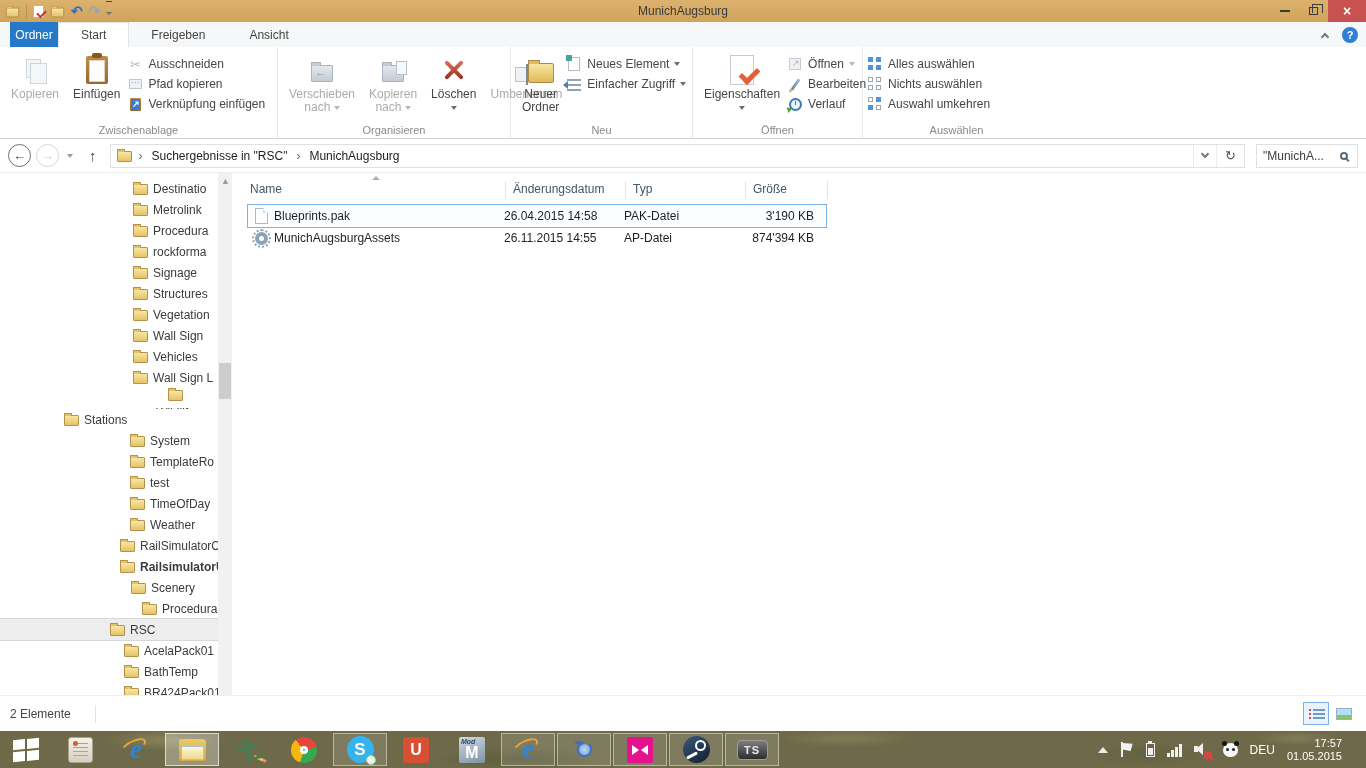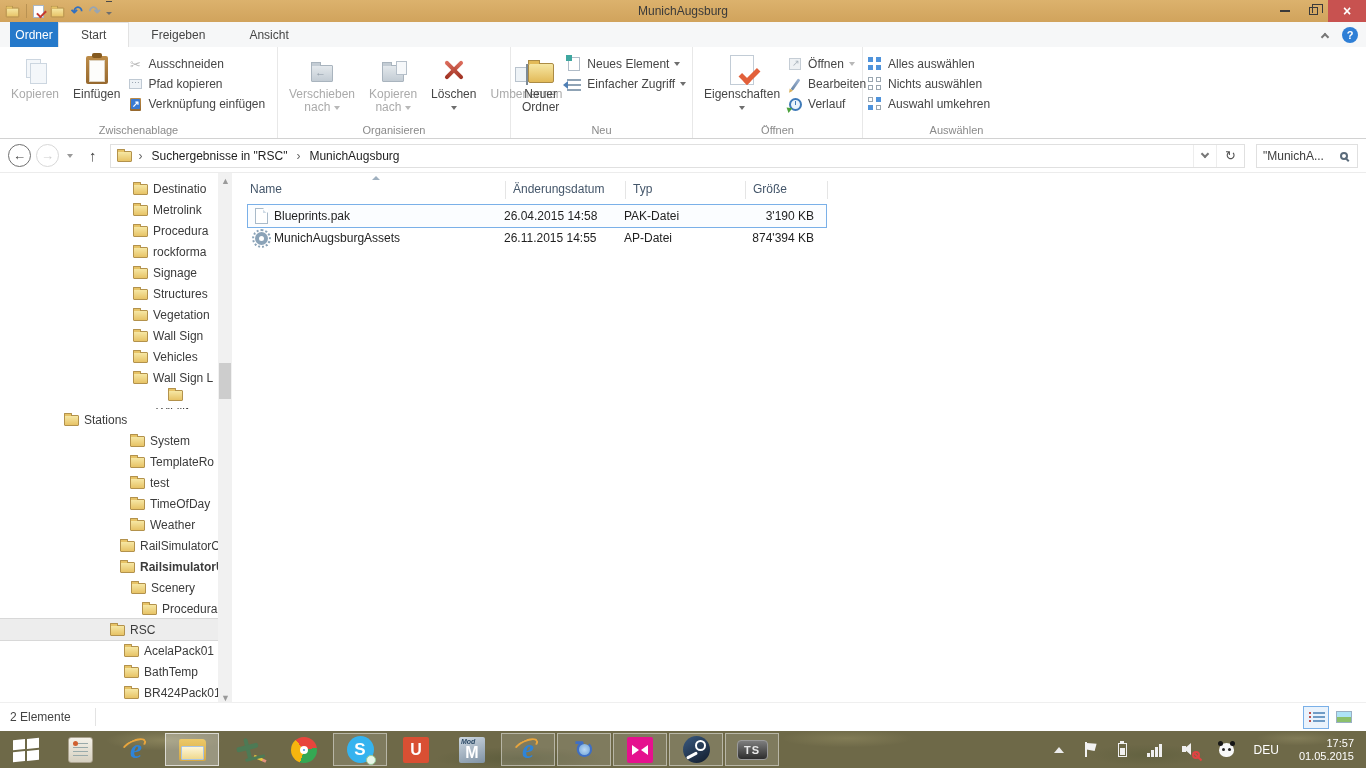--- a/index.html
+++ b/index.html
@@ -140,21 +140,21 @@
   .fc-date { width:120px; } .fc-type { width:120px; }
   .fc-size { width:76px; text-align:right; padding-right:6px; }
   .doc { position:relative; width:13px; height:16px; background:#fff; border:1px solid #a9bac9; }
   .doc::before { content:""; position:absolute; top:-1px; right:-1px; border-style:solid; border-width:0 5px 5px 0; border-color:transparent #fff transparent transparent; }
   .doc::after { content:""; position:absolute; top:0; right:0; width:4px; height:4px; background:#cfdbe6; clip-path:polygon(0 0,100% 100%,0 100%); }
   .gear { position:relative; width:13px; height:13px; border-radius:50%; background:#8ba3b8; }
   .gear::before { content:""; position:absolute; inset:4px; background:#fff; border-radius:50%; }
   .gear::after { content:""; position:absolute; inset:-3px; border:2px dotted #8ba3b8; border-radius:50%; }
 
   
-  .statusbar { position:absolute; left:0; right:0; bottom:0; height:29px; background:#fff; border-top:1px solid #efefef; display:flex; align-items:center; font-size:12px; color:#444; padding:0 10px; }
+  .statusbar { position:absolute; left:0; right:0; bottom:0; height:36px; background:#fff; border-top:1px solid #efefef; display:flex; align-items:center; font-size:12px; color:#444; padding:0 10px; }
   .sb-sep { width:1px; height:18px; background:#e3e3e3; margin-left:24px; }
   .viewbtns { margin-left:auto; display:flex; gap:4px; }
   .vb { width:24px; height:21px; display:flex; align-items:center; justify-content:center; }
   .vb.active { background:#eaf3fc; outline:1px solid #7ab0e8; }
   .dlist { display:grid; gap:2px; padding-left:2px; }
   .dlist i { position:relative; width:12px; height:2px; background:#6f9cc6; margin-left:4px; }
   .dlist i::before { content:""; position:absolute; left:-4px; top:0; width:2px; height:2px; background:#c0504d; }
   .thumbpic { width:16px; height:12px; border:1px solid #9ab0c4; background:linear-gradient(#aee3f7 55%,#8cc06b 55%); }
 
   
@@ -197,21 +197,21 @@
   .tb-sync i { position:absolute; width:11px; height:11px; border-radius:50%; background:radial-gradient(circle,#bcd8f2,#6da3d8); display:block; }
   .tb-pinkapp { width:26px; height:26px; background:#e5128e; border-radius:2px; }
   .tb-pinkapp::before { content:""; border-top:5px solid transparent; border-bottom:5px solid transparent; border-left:7px solid #fff; margin-right:2px; }
   .tb-pinkapp::after { content:""; border-top:5px solid transparent; border-bottom:5px solid transparent; border-right:7px solid #fff; }
   .tb-steam { width:27px; height:27px; border-radius:50%; background:linear-gradient(145deg,#3a5a80,#121c2b); }
   .tb-steam::before { content:""; position:absolute; top:4px; right:4px; width:7px; height:7px; border:2px solid #fff; border-radius:50%; }
   .tb-steam::after { content:""; position:absolute; left:3px; bottom:6px; width:12px; height:3px; background:#fff; border-radius:2px; transform:rotate(-28deg); }
   .tb-ts { width:31px; height:20px; background:linear-gradient(#7d7d7d,#2d2d2d); border:1px solid #9b9b9b; border-radius:4px; color:#e8e8e8; font-weight:bold; font-size:11px; letter-spacing:1px; }
 
   
-  .tray { margin-left:auto; display:flex; align-items:center; gap:20px; padding-right:12px; color:#fff; }
+  .tray { margin-left:auto; display:flex; align-items:center; gap:12px; padding-right:24px; color:#fff; }
   .tray-up { width:0; height:0; border-left:5px solid transparent; border-right:5px solid transparent; border-bottom:6px solid #ececec; }
   .tray-flag { position:relative; width:14px; height:15px; }
   .tray-flag::before { content:""; position:absolute; left:1px; top:0; width:2px; height:15px; background:#f2f2f2; }
   .tray-flag::after { content:""; position:absolute; left:3px; top:1px; width:10px; height:8px; background:#f2f2f2; clip-path:polygon(0 0,100% 10%,80% 100%,0 80%); }
   .tray-batt { position:relative; width:9px; height:14px; border:1px solid #f0f0f0; }
   .tray-batt::before { content:""; position:absolute; top:-3px; left:1px; width:4px; height:2px; background:#f0f0f0; }
   .tray-batt::after { content:""; position:absolute; left:1px; right:1px; top:4px; bottom:1px; background:#f0f0f0; }
   .tray-net { display:flex; align-items:flex-end; gap:1px; height:14px; }
   .tray-net i { width:3px; background:#f0f0f0; }
   .tray-vol { position:relative; width:17px; height:15px; }

